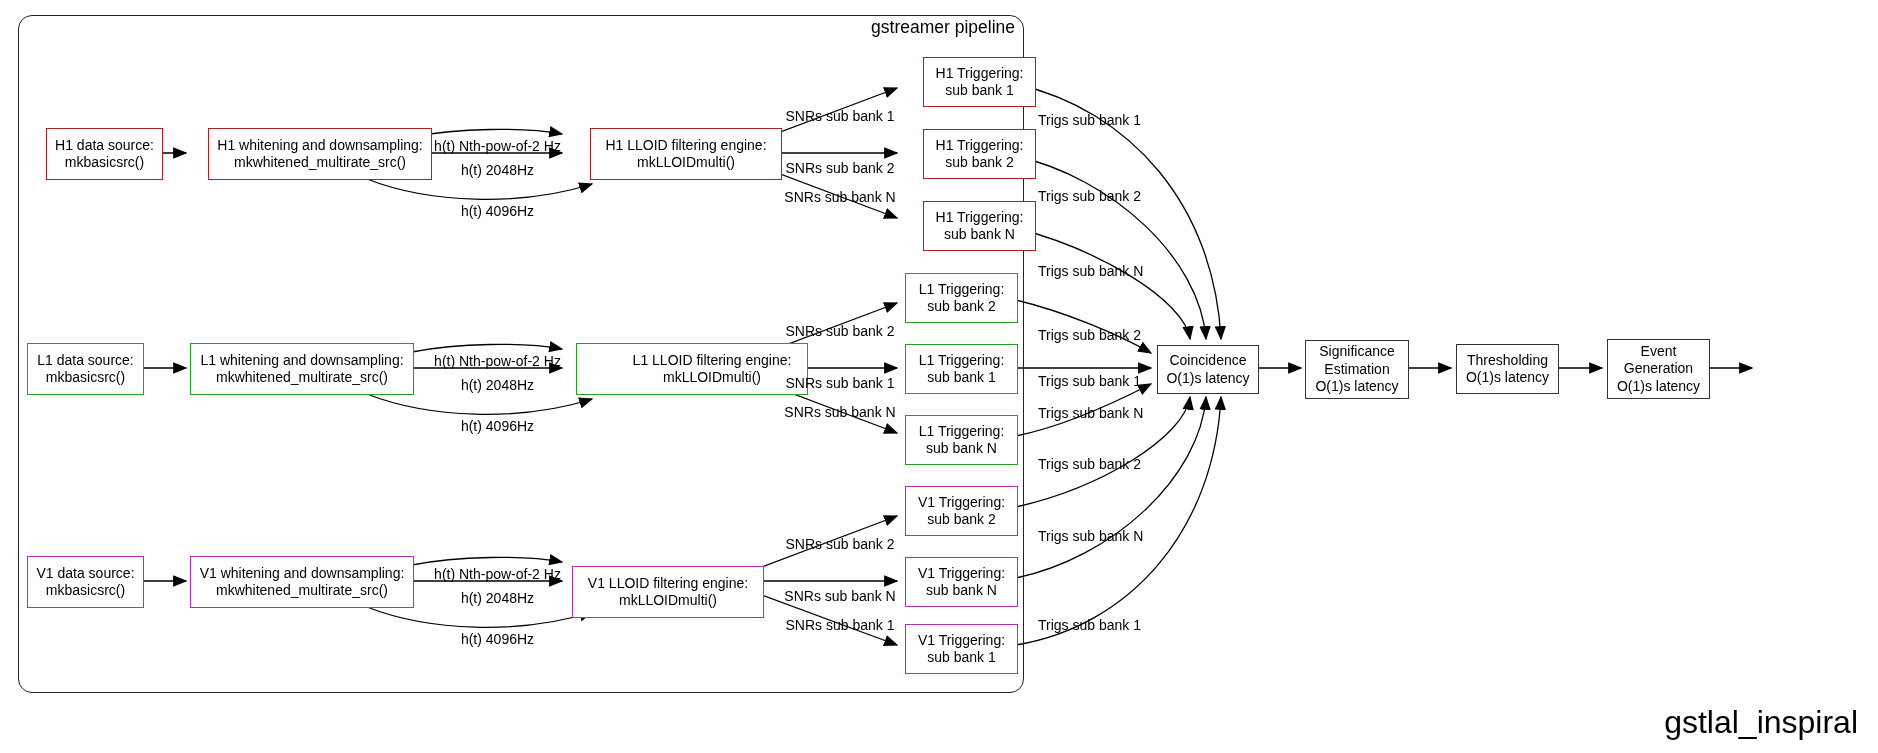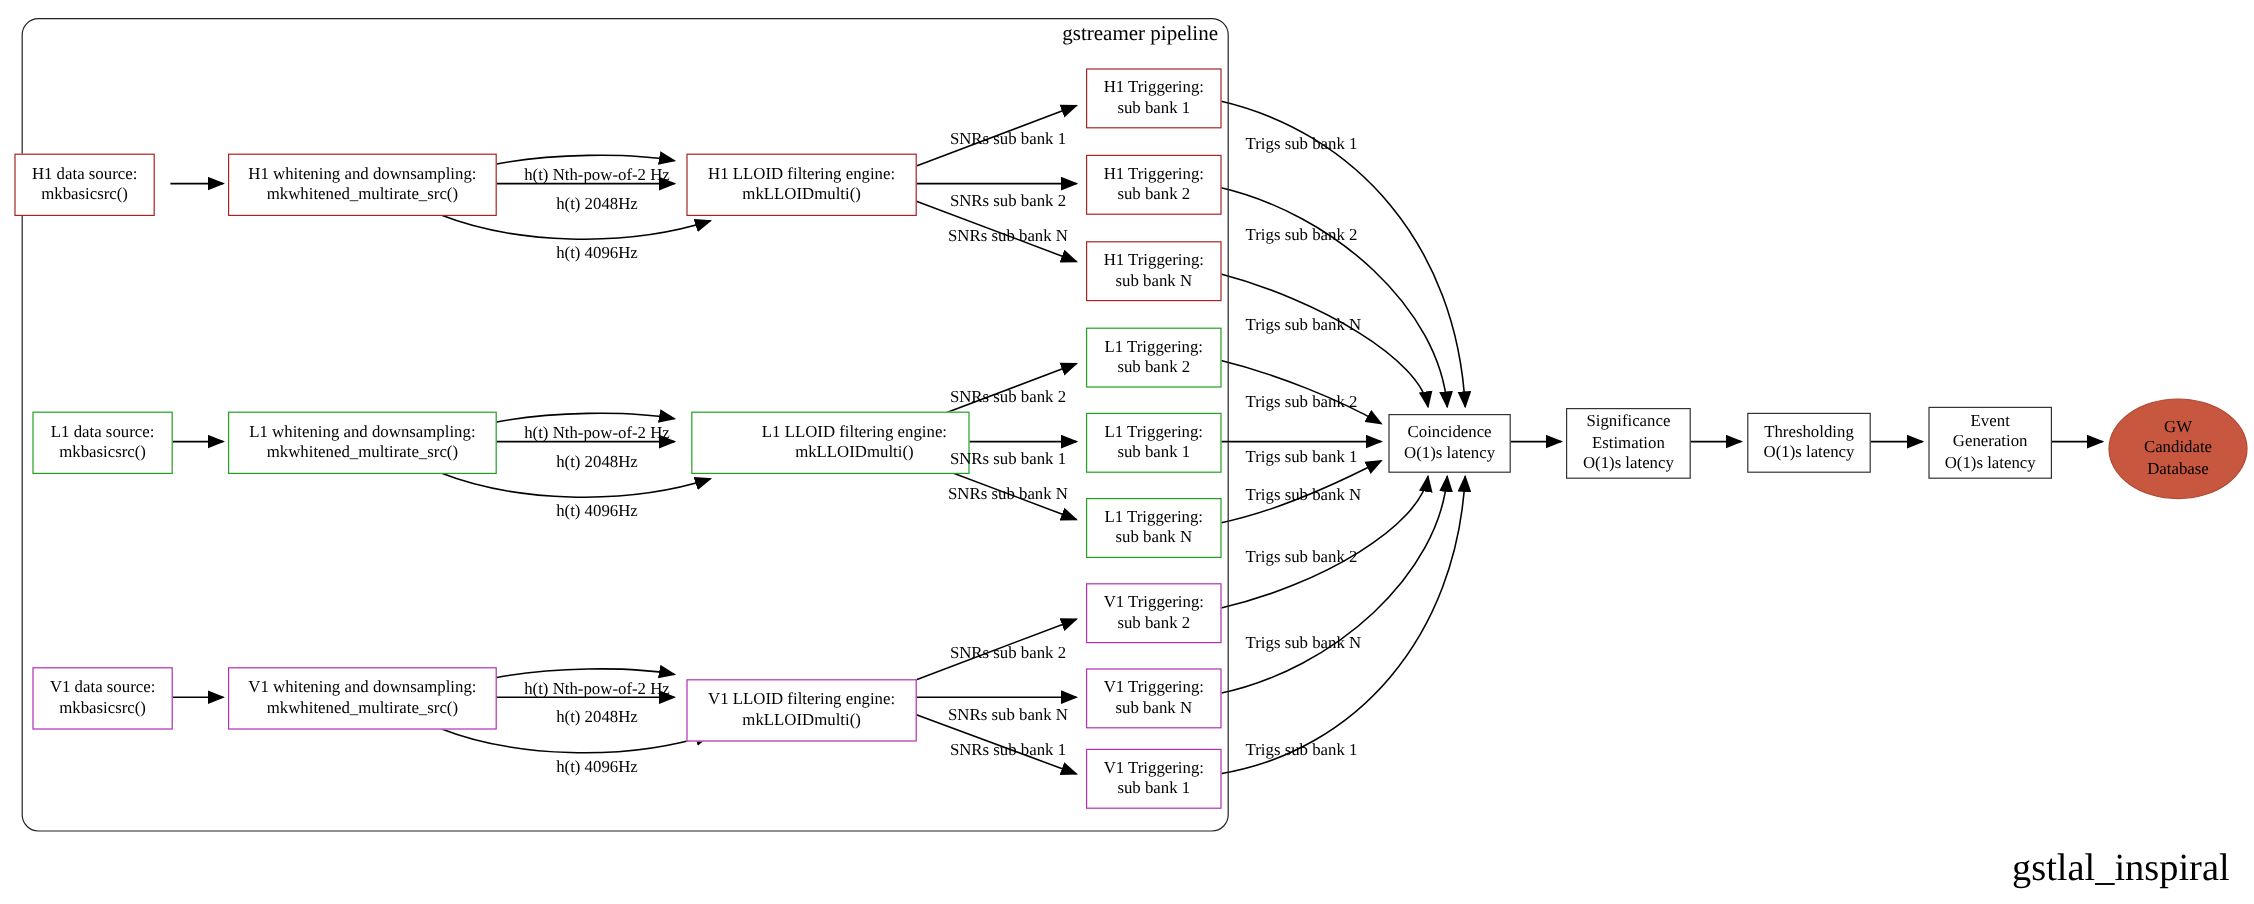--- a/index.html
+++ b/index.html
@@ -1,26 +1,26 @@
 <!DOCTYPE html>
 <html><head>
 <meta charset="utf-8">
 <style>
   html,body{margin:0;padding:0;background:#fff;}
   .canvas{position:relative;width:1878px;height:753px;background:#ffffff;overflow:hidden;
-          font-family:Liberation Serif, serif;color:#000;}
+          font-family:Liberation Sans, sans-serif;color:#000;}
   svg.edges{position:absolute;left:0;top:0;width:1878px;height:753px;}
   .cluster{position:absolute;left:18px;top:15px;width:1004px;height:676px;
            border:1.5px solid #222;border-radius:14px;background:transparent;}
   .cluster-title{position:absolute;left:760px;top:17px;width:255px;text-align:right;
            font-size:17.5px;white-space:pre;}
   .node{position:absolute;display:flex;align-items:center;justify-content:center;
         text-align:center;background:#fff;border:1.7px solid #000;
         font-size:14px;line-height:1.25;white-space:pre-line;}
-  .node.h1{border-color:#a82424;}
+  .node.h1{border-color:#a82424;margin-left:18px;}
   .node.l1{border-color:#22a022;}
   .node.v1{border-color:#b32eb3;}
   .node.plain{border:1.4px solid #333;}
   .node.ellipse{border-radius:50%;background:#c85740;border:1.5px solid #b04832;}
   .elabel{position:absolute;font-size:14px;line-height:1.1;white-space:pre;margin-top:24px;}
   .elabel.ctr{width:155px;text-align:center;}
   .elabel.snr{width:150px;text-align:center;}
   .caption{position:absolute;right:20px;top:704px;font-size:32px;white-space:pre;}
 </style>
 </head>
@@ -73,21 +73,21 @@
       <path d="M1257,368 H1301" marker-end="url(#arrow)"></path>
       <path d="M1407,368 H1451" marker-end="url(#arrow)"></path>
       <path d="M1557,368 H1602" marker-end="url(#arrow)"></path>
       <path d="M1708,368 H1752" marker-end="url(#arrow)"></path>
     </g>
   </svg>
 
   <div class="cluster"></div>
   <div class="cluster-title">gstreamer pipeline</div>
 
-  <div class="node h1" style="left:12px;top:128px;width:115px;height:50px;">H1 data source:
+  <div class="node h1" style="left:28px;top:128px;width:115px;height:50px;">H1 data source:
 mkbasicsrc()</div>
   <div class="node h1" style="left:190px;top:128px;width:222px;height:50px;">H1 whitening and downsampling:
 mkwhitened_multirate_src()</div>
   <div class="node h1" style="left:572px;top:128px;width:190px;height:50px;">H1 LLOID filtering engine:
 mkLLOIDmulti()</div>
   <div class="node h1" style="left:905px;top:57px;width:111px;height:48px;">H1 Triggering:
 sub bank 1</div>
   <div class="node h1" style="left:905px;top:129px;width:111px;height:48px;">H1 Triggering:
 sub bank 2</div>
   <div class="node h1" style="left:905px;top:201px;width:111px;height:48px;">H1 Triggering:
@@ -122,23 +122,20 @@
   <div class="node plain" style="left:1157px;top:345px;width:100px;height:47px;">Coincidence
 O(1)s latency</div>
   <div class="node plain" style="left:1305px;top:340px;width:102px;height:57px;">Significance
 Estimation
 O(1)s latency</div>
   <div class="node plain" style="left:1456px;top:344px;width:101px;height:48px;">Thresholding
 O(1)s latency</div>
   <div class="node plain" style="left:1607px;top:339px;width:101px;height:58px;">Event
 Generation
 O(1)s latency</div>
-  <div class="node ellipse" style="left:1757px;top:332px;width:114px;height:82px;">GW
-Candidate
-Database</div>
 
   <div class="elabel ctr" style="left:420px;top:115px;">h(t) Nth-pow-of-2 Hz</div>
   <div class="elabel ctr" style="left:420px;top:139px;">h(t) 2048Hz</div>
   <div class="elabel ctr" style="left:420px;top:180px;">h(t) 4096Hz</div>
   <div class="elabel ctr" style="left:420px;top:330px;">h(t) Nth-pow-of-2 Hz</div>
   <div class="elabel ctr" style="left:420px;top:354px;">h(t) 2048Hz</div>
   <div class="elabel ctr" style="left:420px;top:395px;">h(t) 4096Hz</div>
   <div class="elabel ctr" style="left:420px;top:543px;">h(t) Nth-pow-of-2 Hz</div>
   <div class="elabel ctr" style="left:420px;top:567px;">h(t) 2048Hz</div>
   <div class="elabel ctr" style="left:420px;top:608px;">h(t) 4096Hz</div>

